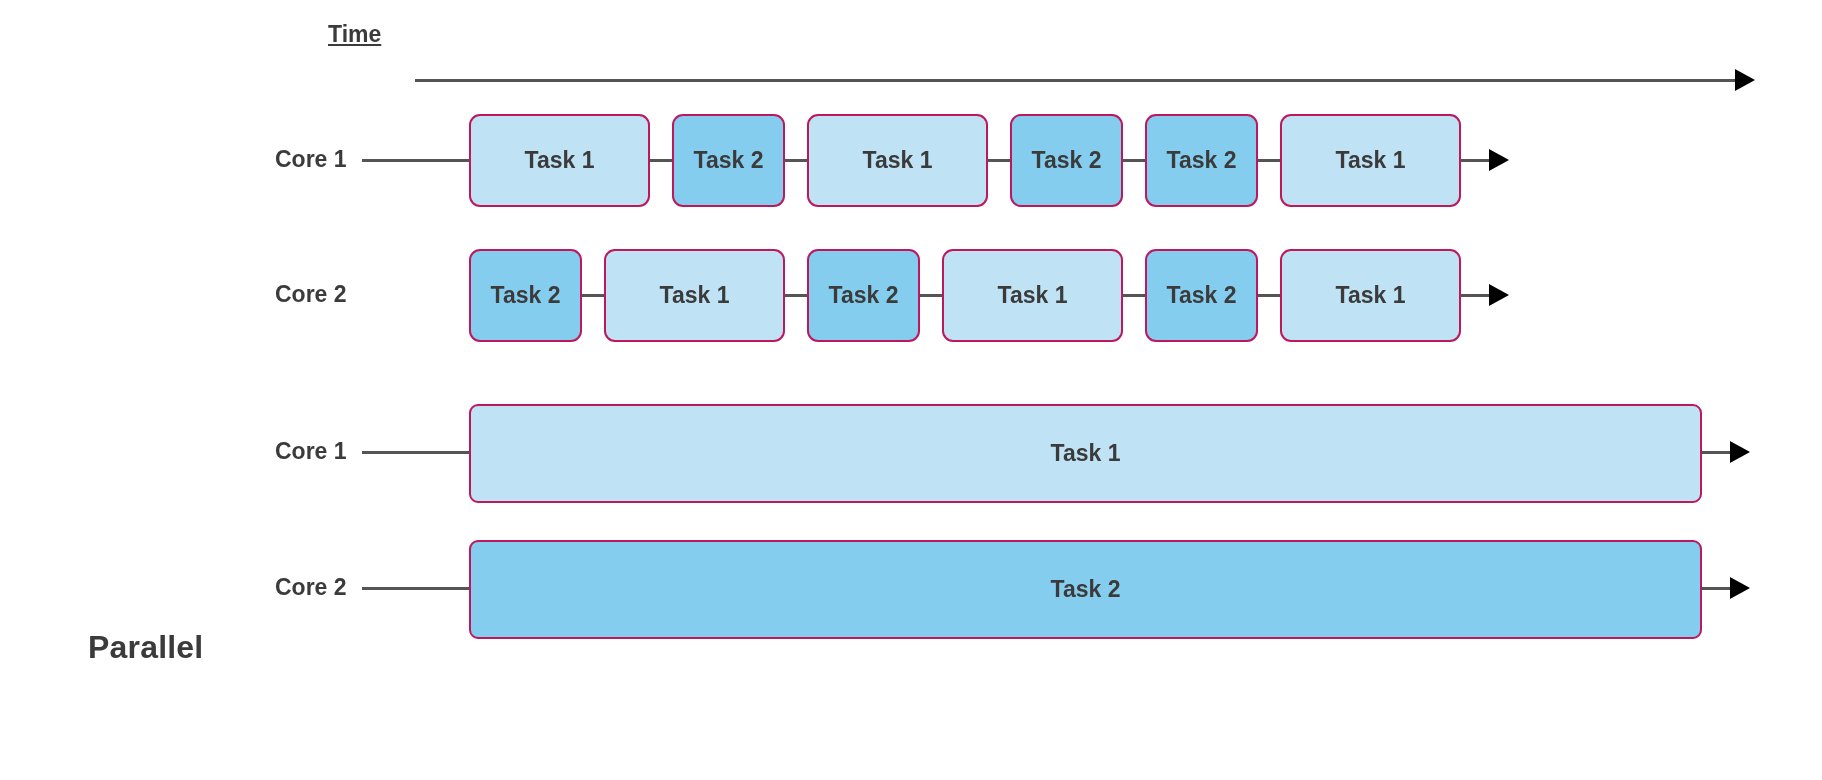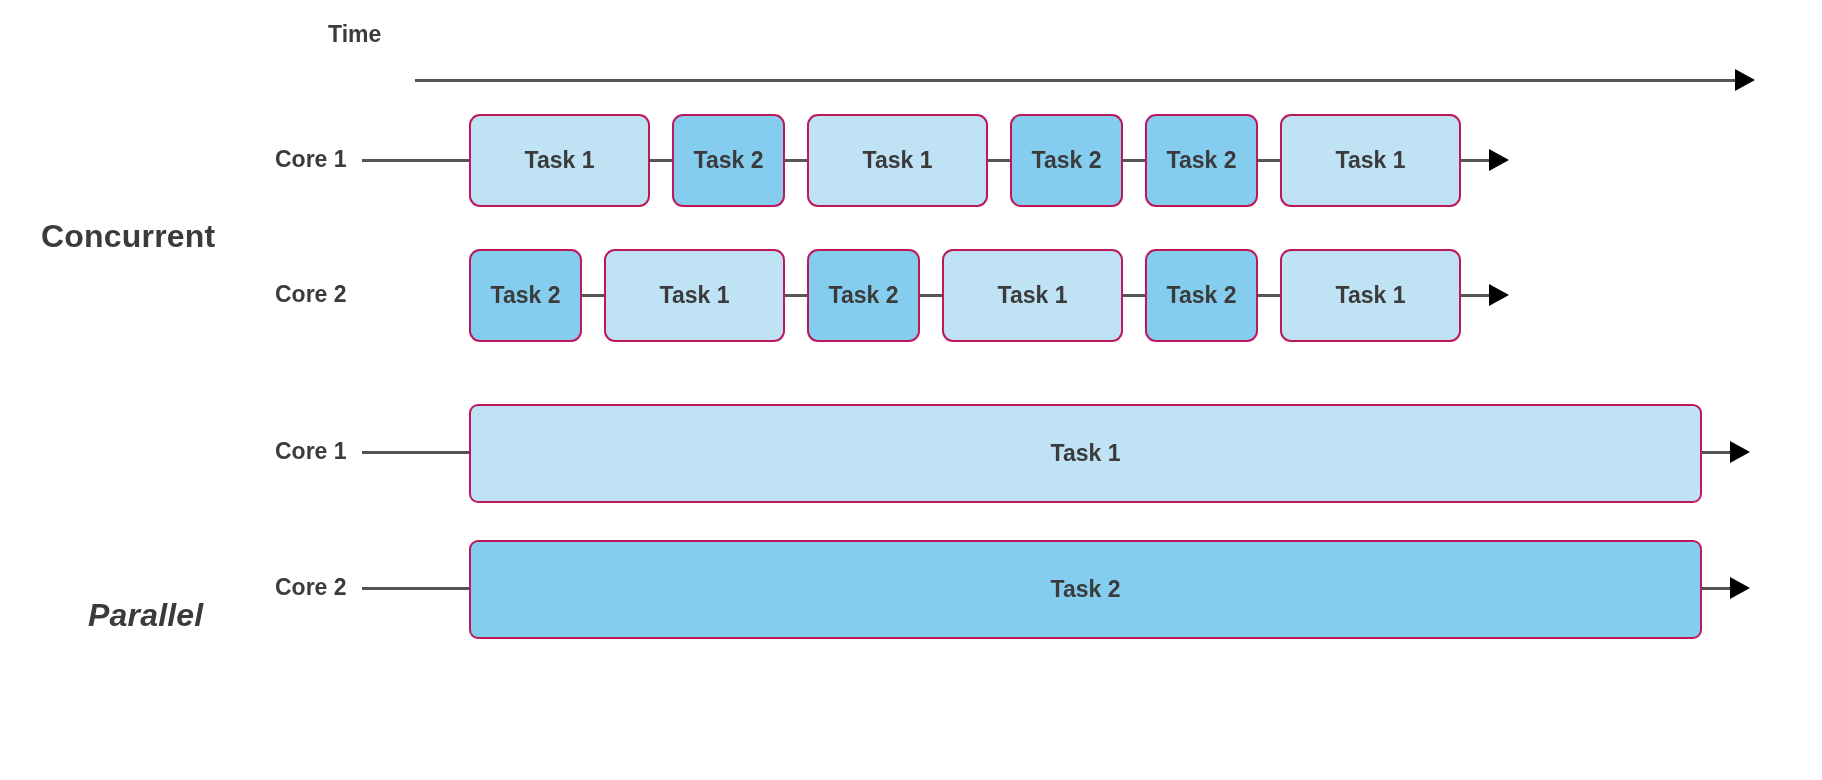--- a/index.html
+++ b/index.html
@@ -92,27 +92,26 @@
   }
   .task-block.wide {
     border-radius: 9px;
   }
 </style>
 </head>
 <body>
 
 <div id="canvas">
 
-  <div class="time-label" style="left:328px; top:21px;">Time</div>
+  <div class="time-label" style="left:328px; top:21px;text-decoration:underline;">Time</div>
   <div class="axis-line" style="left:415px; top:79px; width:1322px;"></div>
   <div class="arrow-head" style="left:1735px; top:69px;"></div>
 
-  <div class="section-title" style="left:41px; top:218px;">Concurrent</div>
 
-  <div class="section-title" style="left:88px; top:597px;font-style:italic;">Parallel</div>
+  <div class="section-title" style="left:88px; top:629px;">Parallel</div>
 
   <div class="core-label" style="left:275px; top:146px;">Core 1</div>
   <div class="lead-line" style="left:362px; top:159px; width:108px;"></div>
 
   <div class="task-block" style="left:469px; top:114px; width:181px; height:93px; background:#bfe2f5;">Task 1</div>
   <div class="connector" style="left:650px; top:159px; width:22px;"></div>
 
   <div class="task-block" style="left:672px; top:114px; width:113px; height:93px; background:#85cdee;">Task 2</div>
   <div class="connector" style="left:785px; top:159px; width:22px;"></div>
 

